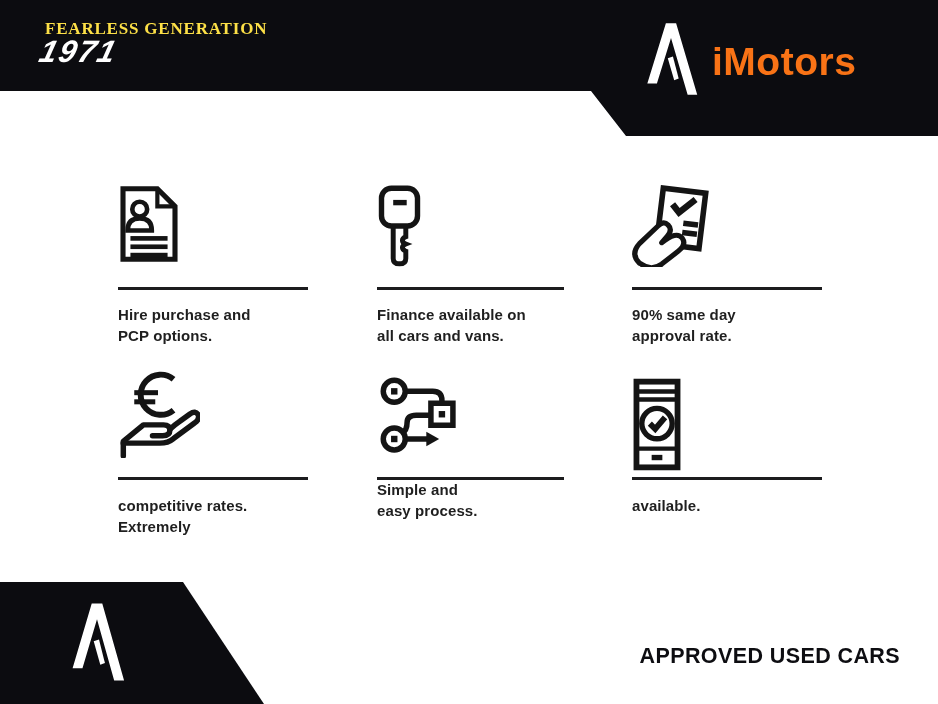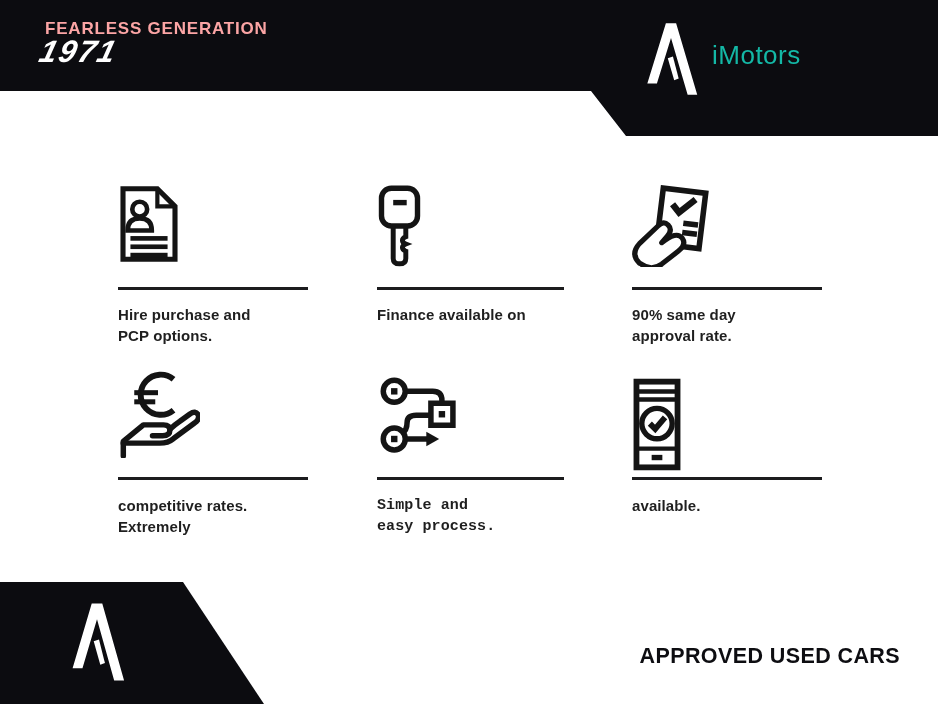--- a/index.html
+++ b/index.html
@@ -10,32 +10,33 @@
     -webkit-font-smoothing:antialiased;
   }
   
   .banner-top{
     position:absolute;left:0;top:0;width:938px;height:136px;
     background:#0c0c10;
     clip-path:polygon(0 0,938px 0,938px 136px,626px 136px,591px 91px,0 91px);
   }
   .tagline{
     position:absolute;left:45px;top:19px;
-    color:#fca5a5;font-size:17px;font-weight:700;letter-spacing:.8px;
+    color:#fde047;font-size:17px;font-weight:700;letter-spacing:.8px;
     white-space:nowrap;
+    font-family:Liberation Serif, serif;
   }
   .year-mark{
     position:absolute;left:40px;top:34px;
     color:#fff;font-size:31px;font-weight:800;font-style:italic;
     transform:skewX(-14deg);letter-spacing:2px;
   }
   .logo-top{position:absolute;left:639px;top:20px;}
   .brand-name{
     position:absolute;left:712px;top:40px;
-    color:#14b8a6;font-size:26px;font-weight:400;letter-spacing:.5px;
+    color:#f97316;font-size:39px;font-weight:700;letter-spacing:.5px;
     white-space:nowrap;
   }
   
   .feature{position:absolute;width:200px;}
   .feature .icon-slot{position:absolute;left:0;top:0;}
   .divider{
     position:absolute;height:2.5px;background:#1c1c1e;left:0;
   }
   .feature-text{
     position:absolute;left:0;
@@ -101,20 +102,21 @@
   <div class="icon-slot" style="top:-1px;">
     <svg width="45" height="84" viewBox="0 0 50 92">
       <rect x="5" y="4" width="40" height="42" rx="11" fill="none" stroke="#141414" stroke-width="6"></rect>
       <rect x="18" y="17" width="15" height="6" fill="#141414"></rect>
       <path d="M18 46 V82 Q18 88 25 88 Q32 88 32 82 V74 C27 72 27 68 32 66 C27 64 27 60 32 58 V46" fill="none" stroke="#141414" stroke-width="5.5"></path>
     </svg>
   </div>
   <div class="divider" style="top:102px;width:187px;"></div>
   <div class="feature-text" style="top:119px;">
     <div>Finance available on</div>
+    <div>all cars and vans.</div>
   </div>
 </div>
 
 <div class="feature c3" style="top:185px;">
   <div class="icon-slot">
     <svg width="78" height="82" viewBox="0 0 84 88">
       <g transform="rotate(7 55 35)">
         <rect x="30" y="6" width="46" height="60" fill="none" stroke="#141414" stroke-width="6"></rect>
         <path d="M42 22 L50 30 L66 14" fill="none" stroke="#141414" stroke-width="7"></path>
         <rect x="56" y="38" width="16" height="6" fill="#141414"></rect>
@@ -156,21 +158,21 @@
       <rect x="61" y="33" width="24" height="24" fill="none" stroke="#141414" stroke-width="6"></rect>
       <rect x="69.5" y="41.5" width="7" height="7" fill="#141414"></rect>
       <path d="M61 46 H45 Q35 46 35 54 Q35 63 29 66" fill="none" stroke="#141414" stroke-width="6"></path>
       <circle cx="21" cy="72" r="12" fill="none" stroke="#141414" stroke-width="6"></circle>
       <rect x="17.5" y="68.5" width="7" height="7" fill="#141414"></rect>
       <path d="M33 72 H58" fill="none" stroke="#141414" stroke-width="6"></path>
       <polygon points="56,64 70,72 56,80" fill="#141414"></polygon>
     </svg>
   </div>
   <div class="divider" style="top:102px;width:187px;"></div>
-  <div class="feature-text" style="top:120px;font-family:Liberation Mono, monospace;">
+  <div class="feature-text" style="top:104px;">
     <div>Simple and</div>
     <div>easy process.</div>
   </div>
 </div>
 
 <div class="feature c3" style="top:375px;">
   <div class="icon-slot" style="top:2px;">
     <svg width="50" height="95" viewBox="0 0 56 104">
       <rect x="5" y="4" width="46" height="96" fill="none" stroke="#141414" stroke-width="6.5"></rect>
       <path d="M5 15 H51 M5 24 H51 M5 79 H51" stroke="#141414" stroke-width="5" fill="none"></path>

